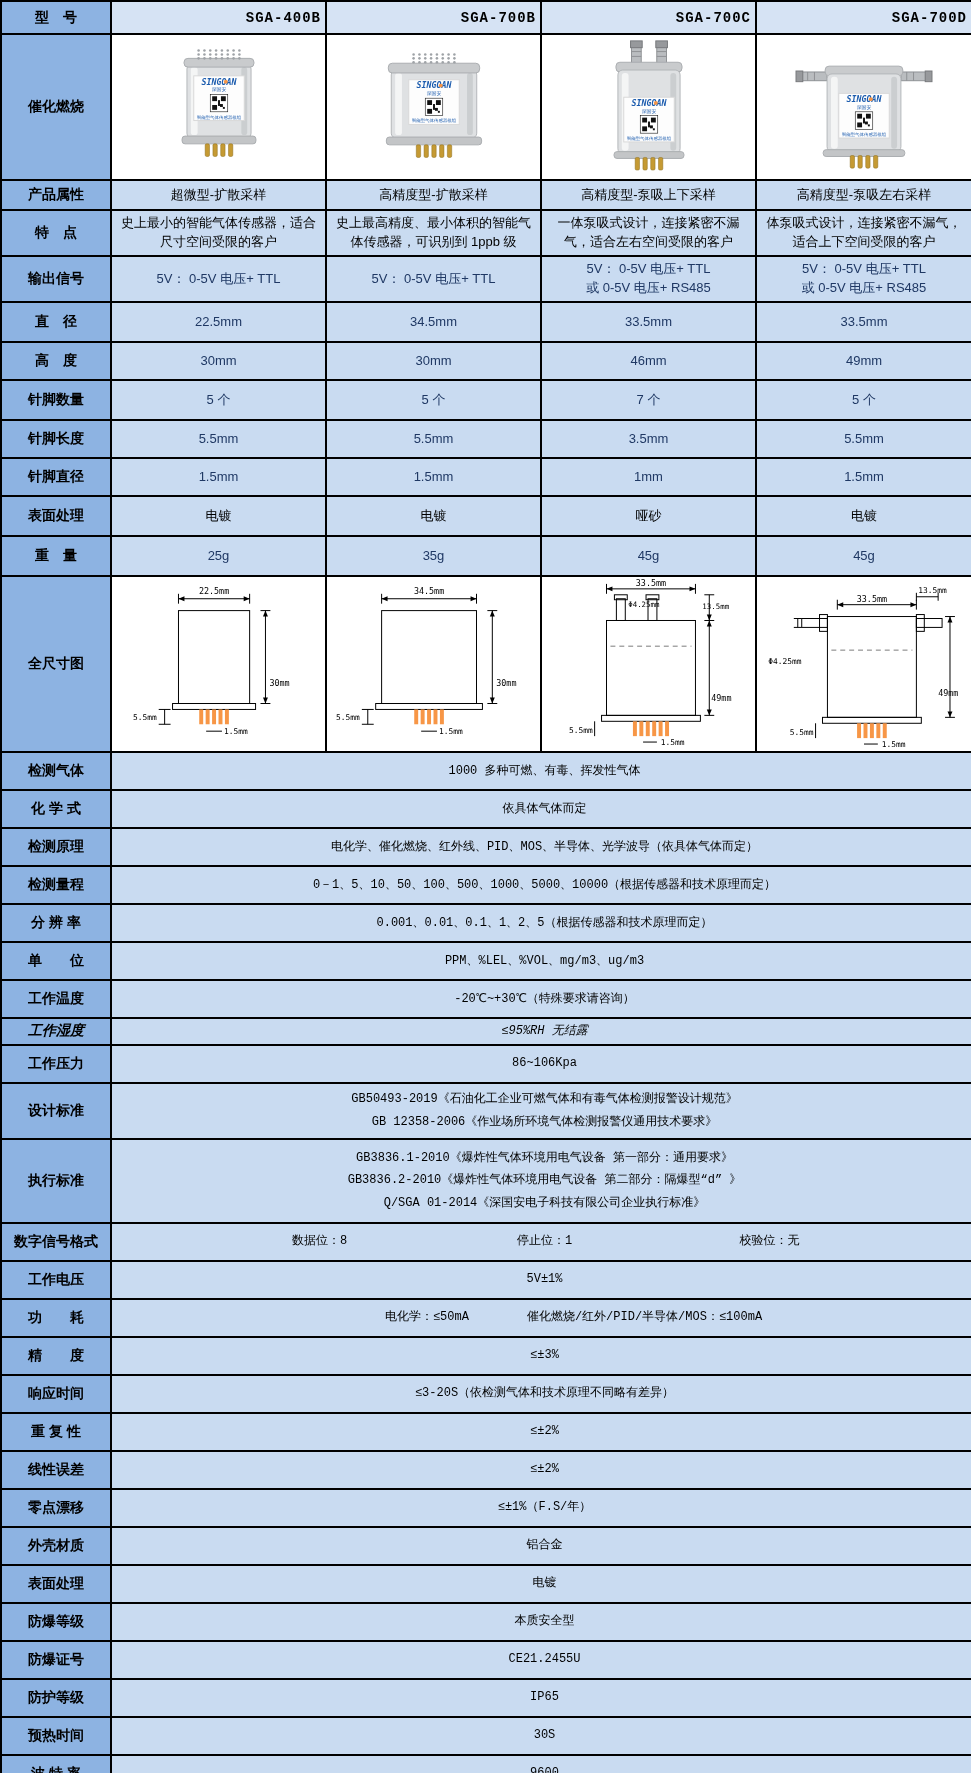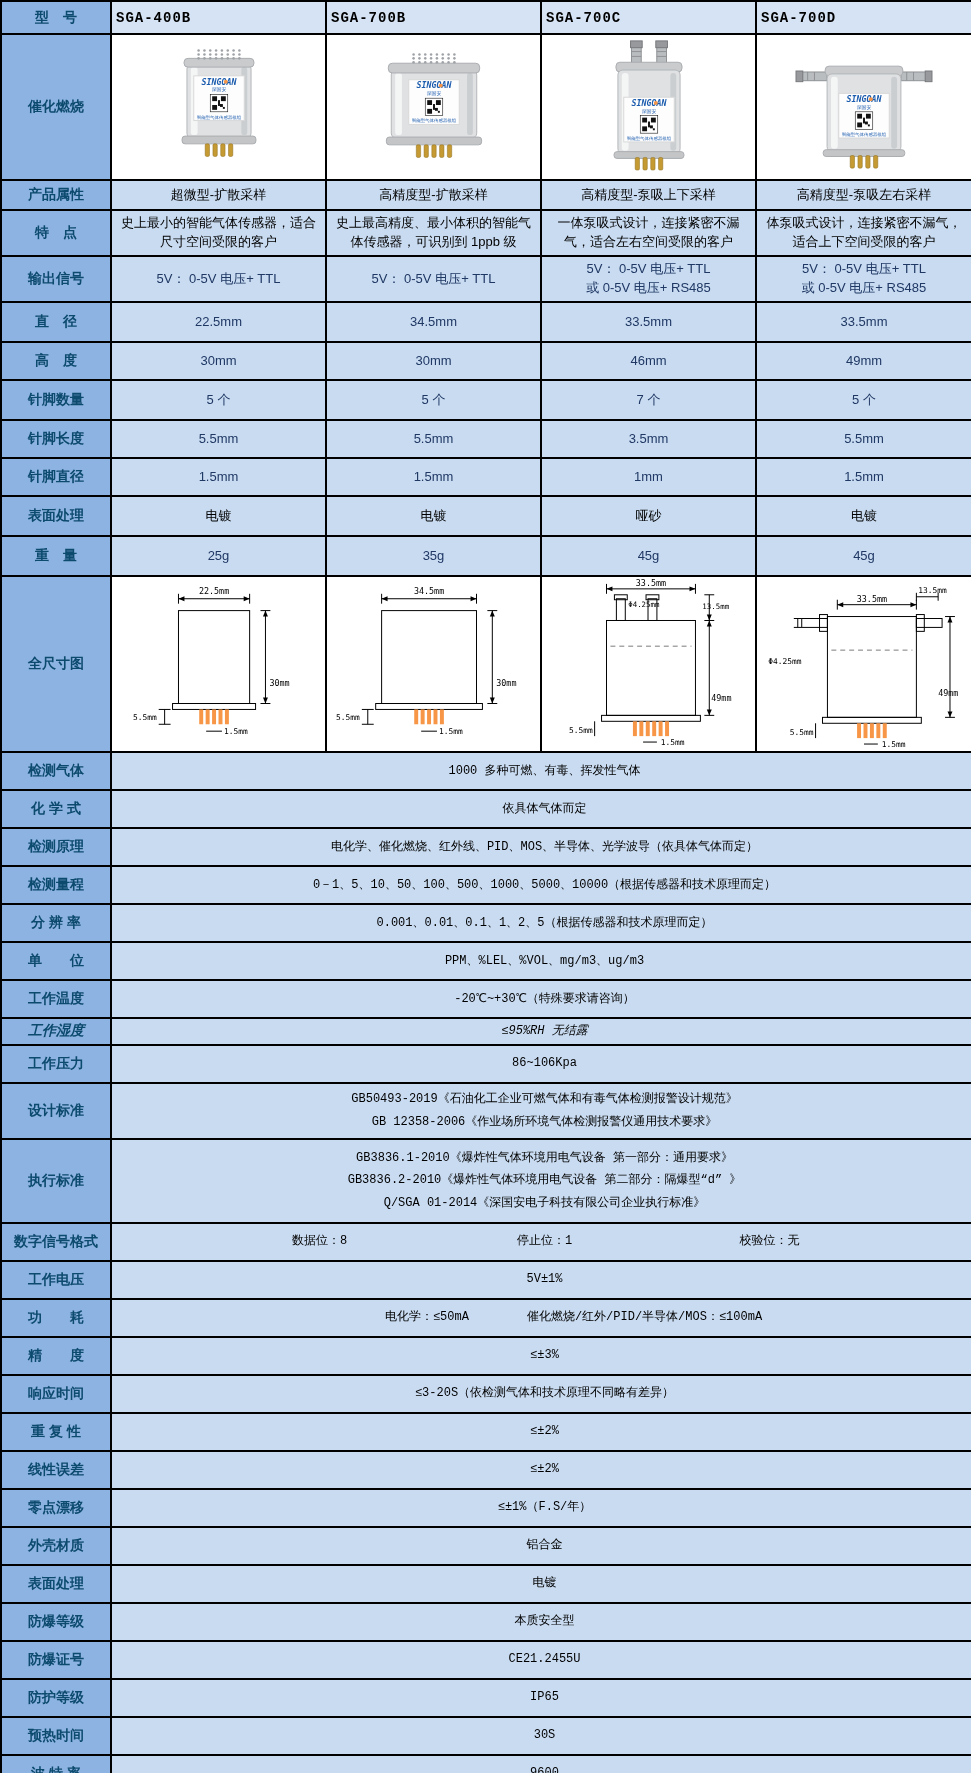--- a/index.html
+++ b/index.html
@@ -1,21 +1,21 @@
 <!DOCTYPE html>
 <html><head>
 <meta charset="utf-8">
 <style>
   html,body{margin:0;padding:0;background:#fff;}
   body{width:971px;font-family:"Liberation Sans",sans-serif;-webkit-font-smoothing:antialiased;}
   table{border-collapse:collapse;width:971px;table-layout:fixed;}
   td,th{border:2px solid #000;padding:1px 4px;overflow:hidden;vertical-align:middle;}
-  .lbl{background:#8DB3E2;font-weight:bold;font-size:14px;color:#0c4a6e;text-align:center;}
+  .lbl{background:#8DB3E2;font-weight:bold;font-size:14px;color:#000000;text-align:center;}
   th.model{background:#D6E3F4;font-family:"Liberation Mono","DejaVu Sans Mono",monospace;
-           font-weight:bold;font-size:14px;letter-spacing:1px;color:#000;text-align:left;}
+           font-weight:bold;font-size:14px;letter-spacing:1px;color:#000;text-align:right;}
   td.val{background:#C9DBF1;text-align:center;font-size:13px;line-height:1.45;}
   td.val.navy{color:#1F3864;}
   td.val.dark{color:#000;}
   td.photo{background:#fff;text-align:center;padding:2px 0;}
   td.draw{background:#fff;text-align:center;padding:0;}
   td.fval{background:#C9DBF1;font-size:12px;color:#000;text-align:center;padding-left:10px;
           font-family:"Liberation Mono","DejaVu Sans Mono",monospace;line-height:1.9;}
   td.fval .part3{display:inline-block;min-width:225px;}
   td.fval .part2{display:inline-block;min-width:200px;}
   svg text{font-family:"DejaVu Sans Mono","Liberation Mono",monospace;}

